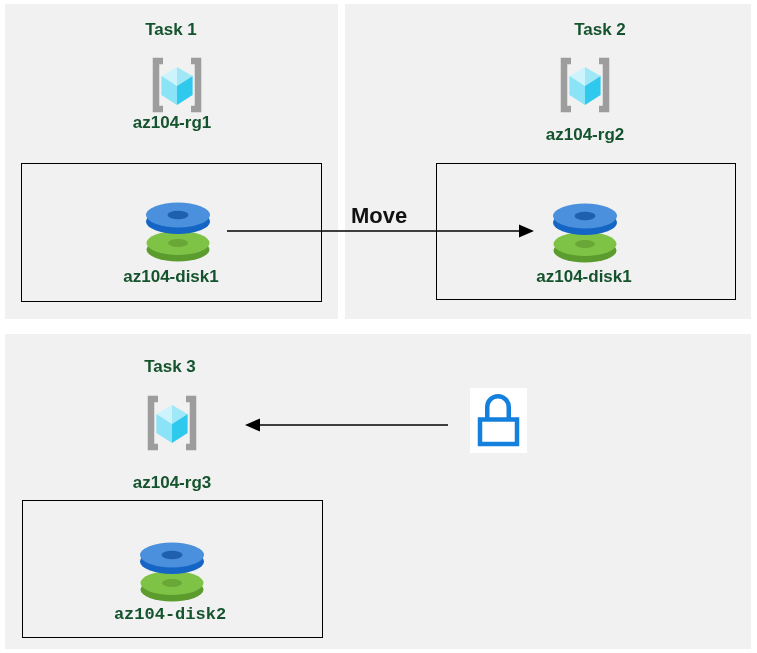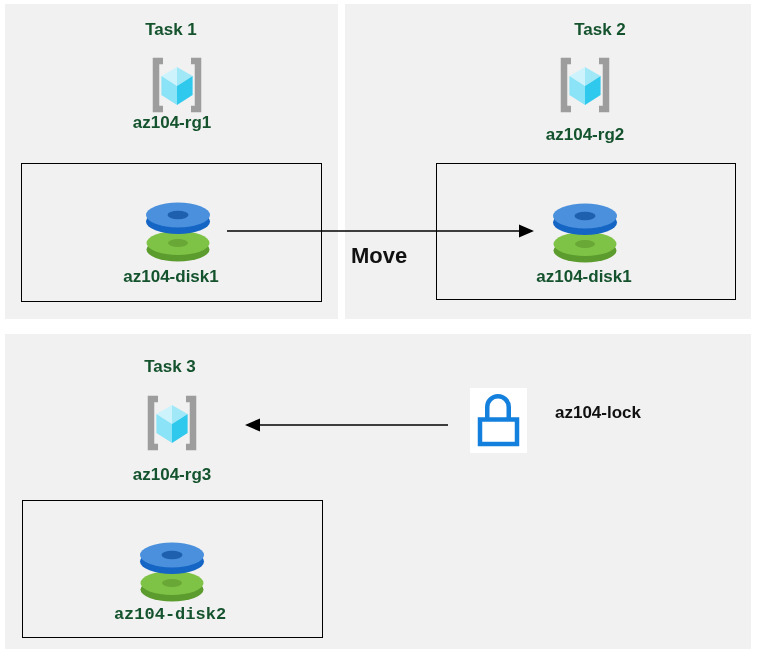--- a/index.html
+++ b/index.html
@@ -2,21 +2,21 @@
 <html><head>
 <meta charset="utf-8">
 <style>
   html,body{margin:0;padding:0;background:#ffffff;}
   .stage{position:relative;width:757px;height:653px;background:#ffffff;
          font-family:"Liberation Sans","DejaVu Sans",sans-serif;color:#000;overflow:hidden;}
   .panel{position:absolute;background:#f1f1f1;}
   .lbl{position:absolute;font-weight:700;font-size:17px;white-space:nowrap;
        transform:translateX(-50%);color:#14532d;}
   .move-lbl{position:absolute;font-weight:700;font-size:22px;white-space:nowrap;
-       transform:translateX(-50%);color:#111;margin-top:40px;}
+       transform:translateX(-50%);color:#111;}
   .box{position:absolute;border:1.5px solid #000;box-sizing:border-box;}
   .icon{position:absolute;}
   .arrow{position:absolute;}
   .lock-badge{position:absolute;background:#ffffff;}
   .lock-text{position:absolute;transform:translateX(-50%);text-align:center;
        font-weight:700;font-size:17px;line-height:25px;white-space:nowrap;color:#111;}
 </style>
 </head>
 <body>
 
@@ -89,21 +89,21 @@
 
     <svg class="icon" style="left:137px;top:59px;" width="60" height="60" viewBox="0 0 60 60">
       <path d="M16 6 H9 V54 H16" fill="none" stroke-width="6.5" stroke="#9d9d9d"></path>
       <path d="M44 6 H51 V54 H44" fill="none" stroke-width="6.5" stroke="#9d9d9d"></path>
       <polygon points="30,12 14.4,21 30,31" fill="#cdf3fc"></polygon>
       <polygon points="30,12 45.6,21 30,31" fill="#a0e8f7"></polygon>
       <polygon points="14.4,21 30,31 30,50 14.4,40" fill="#8ae3f6"></polygon>
       <polygon points="45.6,21 30,31 30,50 45.6,40" fill="#2fc9ee"></polygon>
     </svg>
 
-    <div class="lbl" style="left:167px;top:131px;">az104-rg3</div>
+    <div class="lbl" style="left:167px;top:139px;">az104-rg3</div>
 
     <div class="box" style="left:17px;top:166px;width:301px;height:138px;"></div>
 
     <svg class="icon" style="left:134px;top:204px;" width="66" height="64" viewBox="0 0 66 64">
       <ellipse cx="33" cy="51.5" rx="31.5" ry="12" fill="#5c9b2e"></ellipse>
       <ellipse cx="33" cy="45" rx="31.5" ry="12" fill="#7ec345"></ellipse>
       <ellipse cx="33" cy="45" rx="10" ry="4" fill="#69a737"></ellipse>
       <ellipse cx="33" cy="23.5" rx="32" ry="12.5" fill="#1565c4"></ellipse>
       <ellipse cx="33" cy="17" rx="32" ry="12.5" fill="#4a90dc"></ellipse>
       <ellipse cx="33" cy="17" rx="10.5" ry="4.2" fill="#1e60ae"></ellipse>
@@ -117,17 +117,16 @@
     </svg>
 
     <div class="lock-badge" style="left:465px;top:54px;width:57px;height:65px;">
       <svg width="57" height="65" viewBox="0 0 57 65">
         <path d="M17.25 31 V19 A10.75 10.75 0 0 1 38.75 19 V31" fill="none" stroke-width="4.5" stroke="#1480dd"></path>
         <rect x="10" y="31.5" width="37" height="24.5" fill="#ffffff" stroke-width="4.5" stroke="#1480dd"></rect>
       </svg>
     </div>
 
     <div class="lock-text" style="left:593px;top:66px;">
-      <div>az104-lock</div>
     </div>
   </div>
 
 </div>
 
 </body></html>

